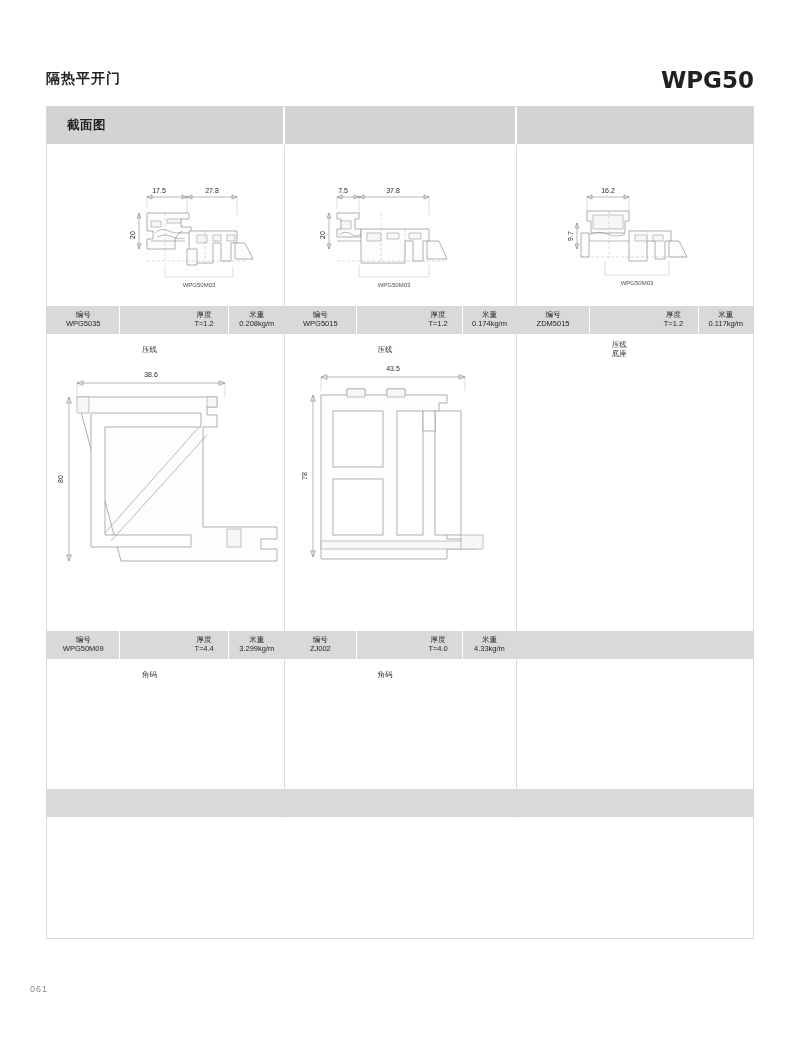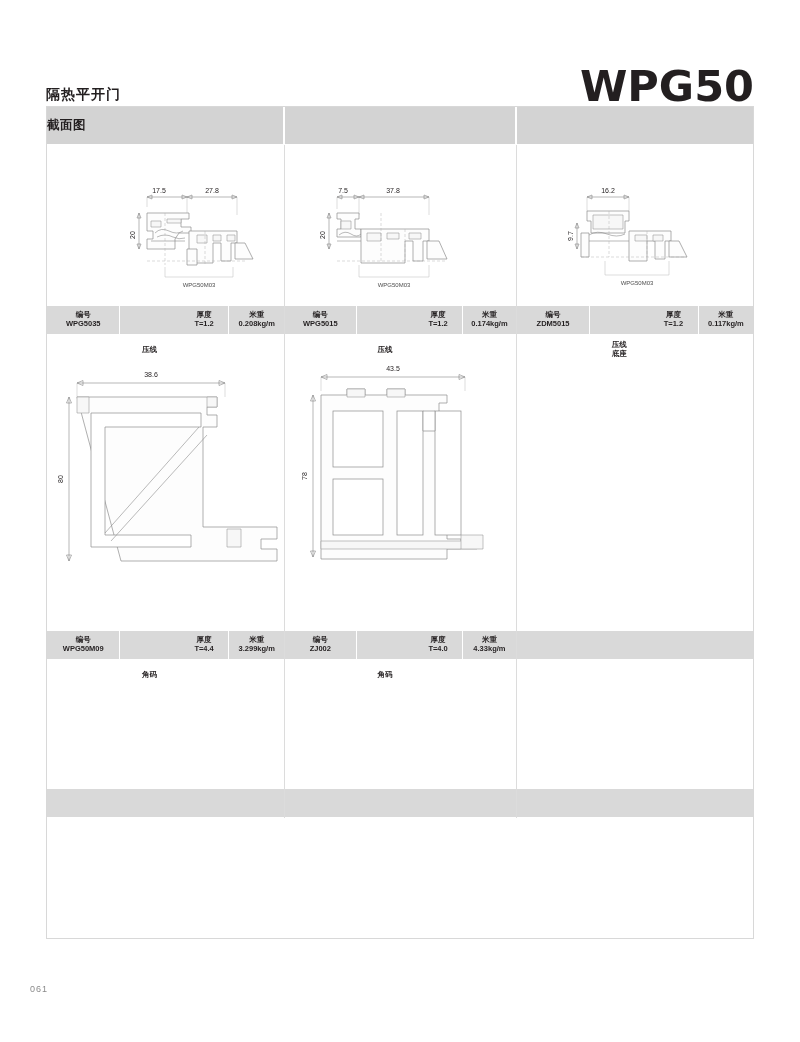--- a/index.html
+++ b/index.html
@@ -13,49 +13,49 @@
     overflow: hidden;
   }
   .page {
     position: absolute; inset: 0;
     padding: 0;
   }
 
   
   .header {
     position: absolute;
-    left: 46px; top: 64px; width: 708px; height: 44px;
+    left: 46px; top: 48px; width: 708px; height: 44px;
     display: flex; align-items: flex-end; justify-content: space-between;
   }
   .header-title {
     font-size: 14px; font-weight: bold; letter-spacing: 1px;
     color: #231f20; padding-bottom: 4px;
   }
   .header-code {
-    font-size: 43px; font-weight: bold; letter-spacing: 0px;
+    font-size: 23px; font-weight: bold; letter-spacing: 0px;
     color: #231f20; line-height: 1;
     font-family: "DejaVu Sans", sans-serif;
   }
 
   
   .table {
     position: absolute;
     left: 46px; top: 106px;
     width: 708px; height: 833px;
     border: 1px solid #d8d8d8;
     background: #fff;
   }
 
   
   .band {
     display: flex; height: 38px; width: 100%;
     background: #d3d3d3;
     border-bottom: 1px solid #ffffff;
   }
-  .band .cell-a { width: 238px; border-right: 2px solid #ffffff; display:flex; align-items:center; }
+  .band .cell-a { width: 238px; border-right: 2px solid #ffffff; display:flex; align-items:center; padding-left: 20px; }
   .band .cell-b { width: 232px; border-right: 2px solid #ffffff; }
   .band .cell-c { flex: 1; }
   .band-label { font-size: 12.5px; font-weight: bold; color: #231f20; letter-spacing: .5px; }
 
   
   .drow { display: flex; width: 100%; }
   .dcol {
     position: relative;
   }
   .dcol.c1 { width: 238px; border-right: 1px solid #dcdcdc; }
@@ -80,21 +80,20 @@
     color: #231f20;
   }
   .spec.empty { background: #d9d9d9; }
   .spec > div {
     display: flex; flex-direction: column;
     align-items: center; justify-content: center;
     border-right: 1px solid #ffffff;
     line-height: 1.15;
     text-align: left;
     padding: 0 2px;
-    font-weight: bold;
   }
   .spec > div:last-child { border-right: none; }
 
   
   .s-no   { width: 31%; }
   .s-name { width: 25%; margin-top: 44px; }
   .s-thk  { width: 21%; }
   .s-wt   { width: 23%; }
 
   

